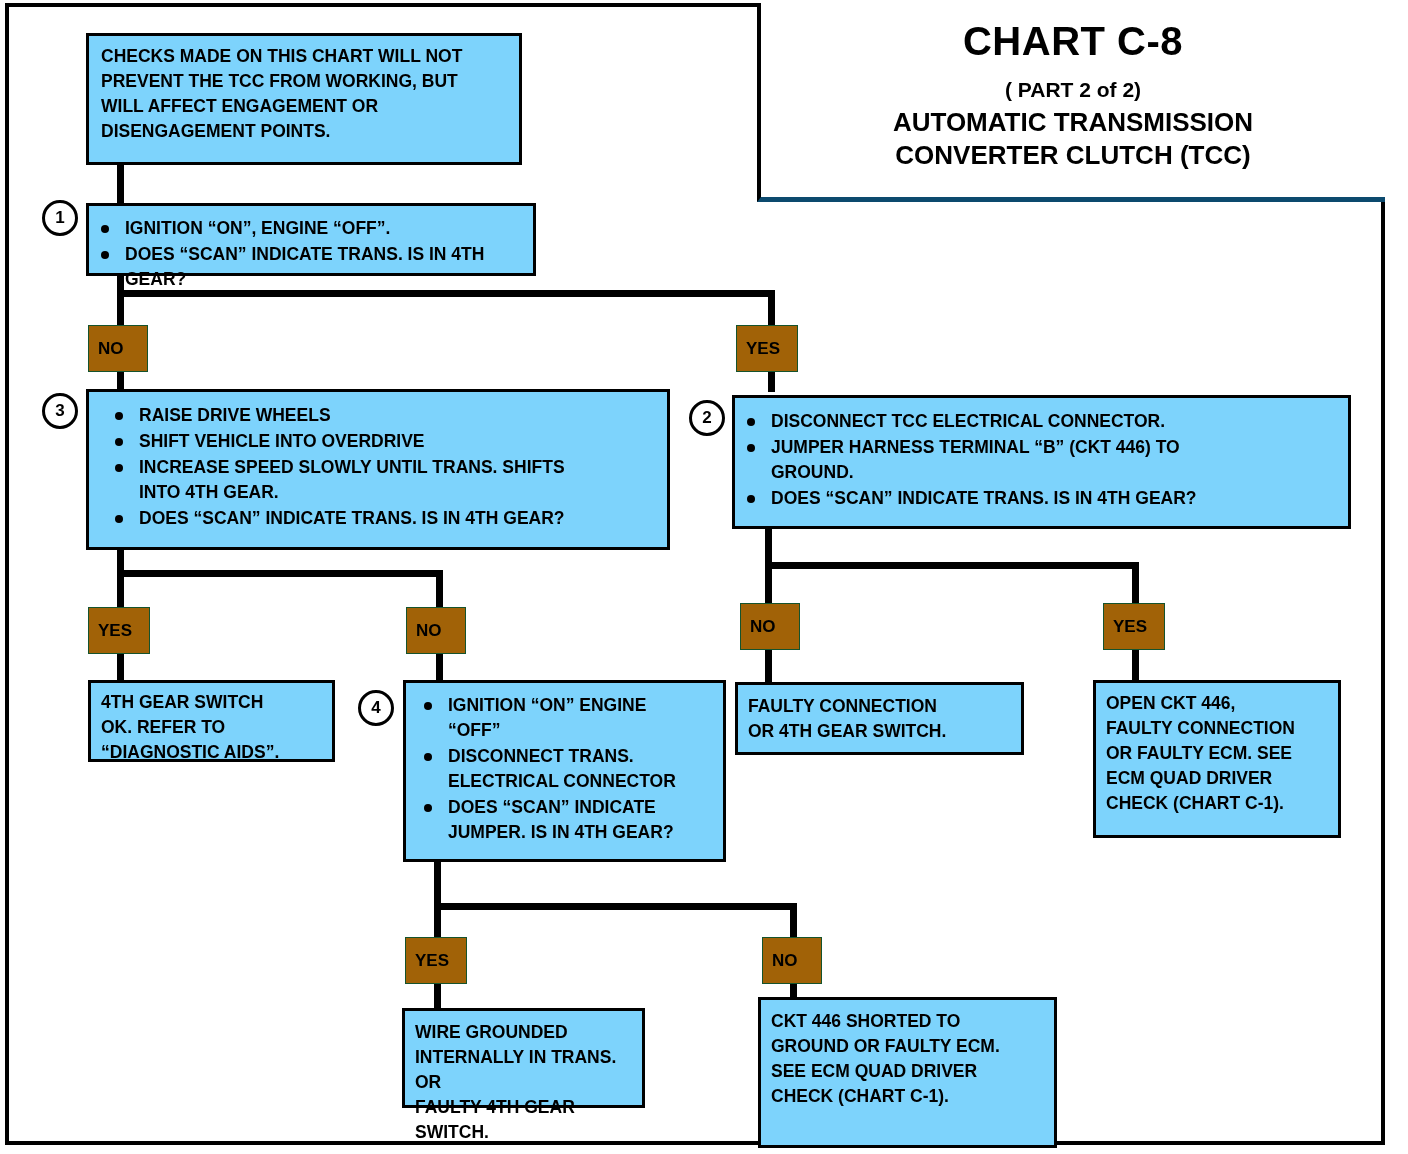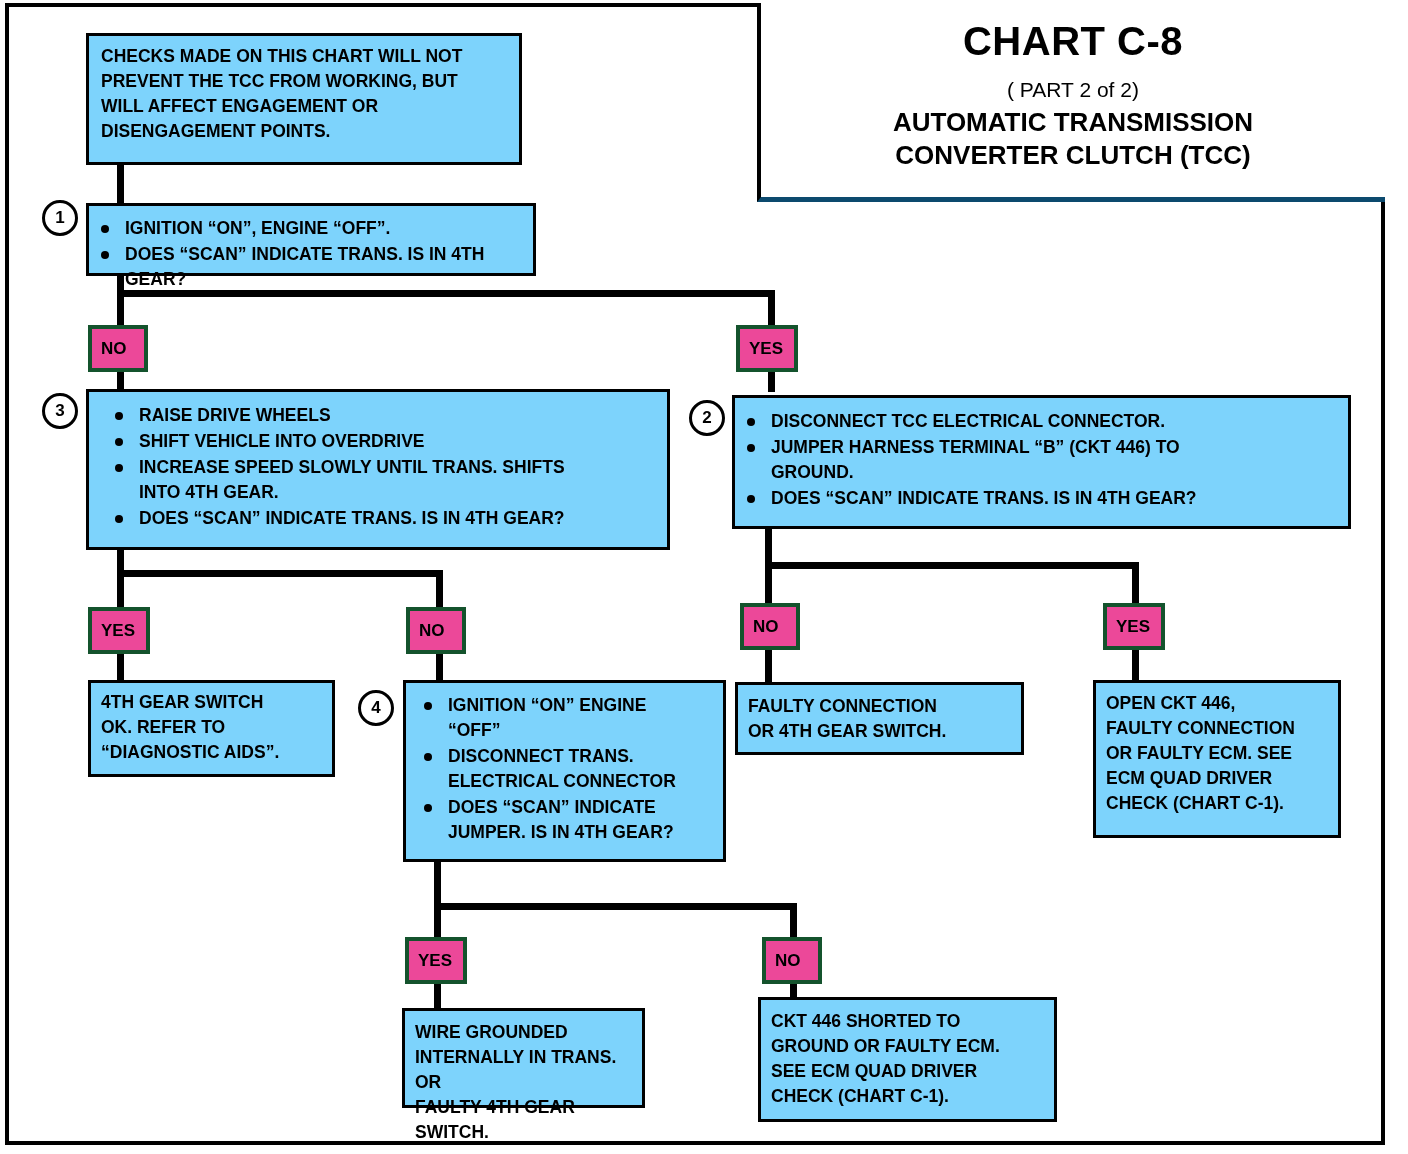--- a/index.html
+++ b/index.html
@@ -16,32 +16,32 @@
   ul.bul{margin:0;padding:0;list-style:none;}
   ul.bul li{position:relative;padding-left:30px;font-size:17.5px;line-height:25px;font-weight:bold;margin-bottom:1px;}
   ul.bul li .dot{position:absolute;left:6px;top:9px;width:8px;height:8px;border-radius:50%;background:#000;}
   ul.bul li .l2{display:block;}
 
   
   .circ{position:absolute;width:36px;height:36px;border:3px solid #000;border-radius:50%;background:#fff;
         display:flex;align-items:center;justify-content:center;font-size:17px;font-weight:bold;box-sizing:border-box;z-index:3;}
 
   
-  .yn{position:absolute;border:4px solid #14532d;background:#ec4899;box-sizing:border-box;
+  .yn{position:absolute;border:1px solid #14532d;background:#a16207;box-sizing:border-box;
       display:flex;align-items:center;justify-content:flex-start;padding-left:9px;
       font-size:17px;font-weight:bold;z-index:4;}
 
   
   .v{position:absolute;background:#000;width:7px;z-index:1;}
   .h{position:absolute;background:#000;height:7px;z-index:1;}
 
   
   #titlebox{position:absolute;left:757px;top:3px;width:628px;height:199px;border-bottom:5px solid #0c4a6e;border-left:4px solid #000;box-sizing:border-box;background:#fff;text-align:center;}
   #t1{font-size:40px;font-weight:bold;letter-spacing:.5px;margin-top:16px;}
-  #t2{font-size:21px;font-weight:normal;margin-top:14px;}
+  #t2{font-size:21px;font-weight:bold;margin-top:14px;}
   #t3{font-size:26px;font-weight:bold;margin-top:4px;line-height:33px;}
 </style>
 </head>
 <body>
 
 <div id="page">
   <div id="frame"></div>
 
   <div id="titlebox">
     <div id="t1">CHART C-8</div>
@@ -97,21 +97,21 @@
   <div class="v" style="left:117px;top:548px;height:66px;"></div>
   <div class="h" style="left:117px;top:570px;width:326px;"></div>
   <div class="v" style="left:436px;top:570px;height:44px;"></div>
 
   <div class="yn" style="left:88px;top:607px;width:62px;height:47px;">YES</div>
   <div class="yn" style="left:406px;top:607px;width:60px;height:47px;">NO</div>
 
   <div class="v" style="left:117px;top:652px;height:30px;"></div>
   <div class="v" style="left:436px;top:652px;height:30px;"></div>
 
-  <div class="box" style="left:88px;top:680px;width:247px;height:97px;">
+  <div class="box" style="left:88px;top:680px;width:247px;height:82px;">
     <div class="plain" style="padding:7px 8px 0 10px;">
       <div>4TH GEAR SWITCH</div>
       <div>OK.  REFER TO</div>
       <div>“DIAGNOSTIC AIDS”.</div>
     </div>
   </div>
 
   <div class="circ" style="left:689px;top:400px;">2</div>
   <div class="box" style="left:732px;top:395px;width:619px;height:134px;">
     <ul class="bul" style="padding:11px 6px 0 6px;">
@@ -180,21 +180,21 @@
   <div class="v" style="left:790px;top:982px;height:18px;"></div>
 
   <div class="box" style="left:402px;top:1008px;width:243px;height:100px;">
     <div class="plain" style="padding:9px 6px 0 10px;">
       <div>WIRE GROUNDED</div>
       <div>INTERNALLY IN TRANS. OR</div>
       <div>FAULTY 4TH GEAR SWITCH.</div>
     </div>
   </div>
 
-  <div class="box" style="left:758px;top:997px;width:299px;height:125px;">
+  <div class="box" style="left:758px;top:997px;width:299px;height:151px;">
     <div class="plain" style="padding:9px 6px 0 10px;">
       <div>CKT 446 SHORTED TO</div>
       <div>GROUND OR FAULTY ECM.</div>
       <div>SEE ECM QUAD DRIVER</div>
       <div>CHECK (CHART C-1).</div>
     </div>
   </div>
 
 </div>
 

